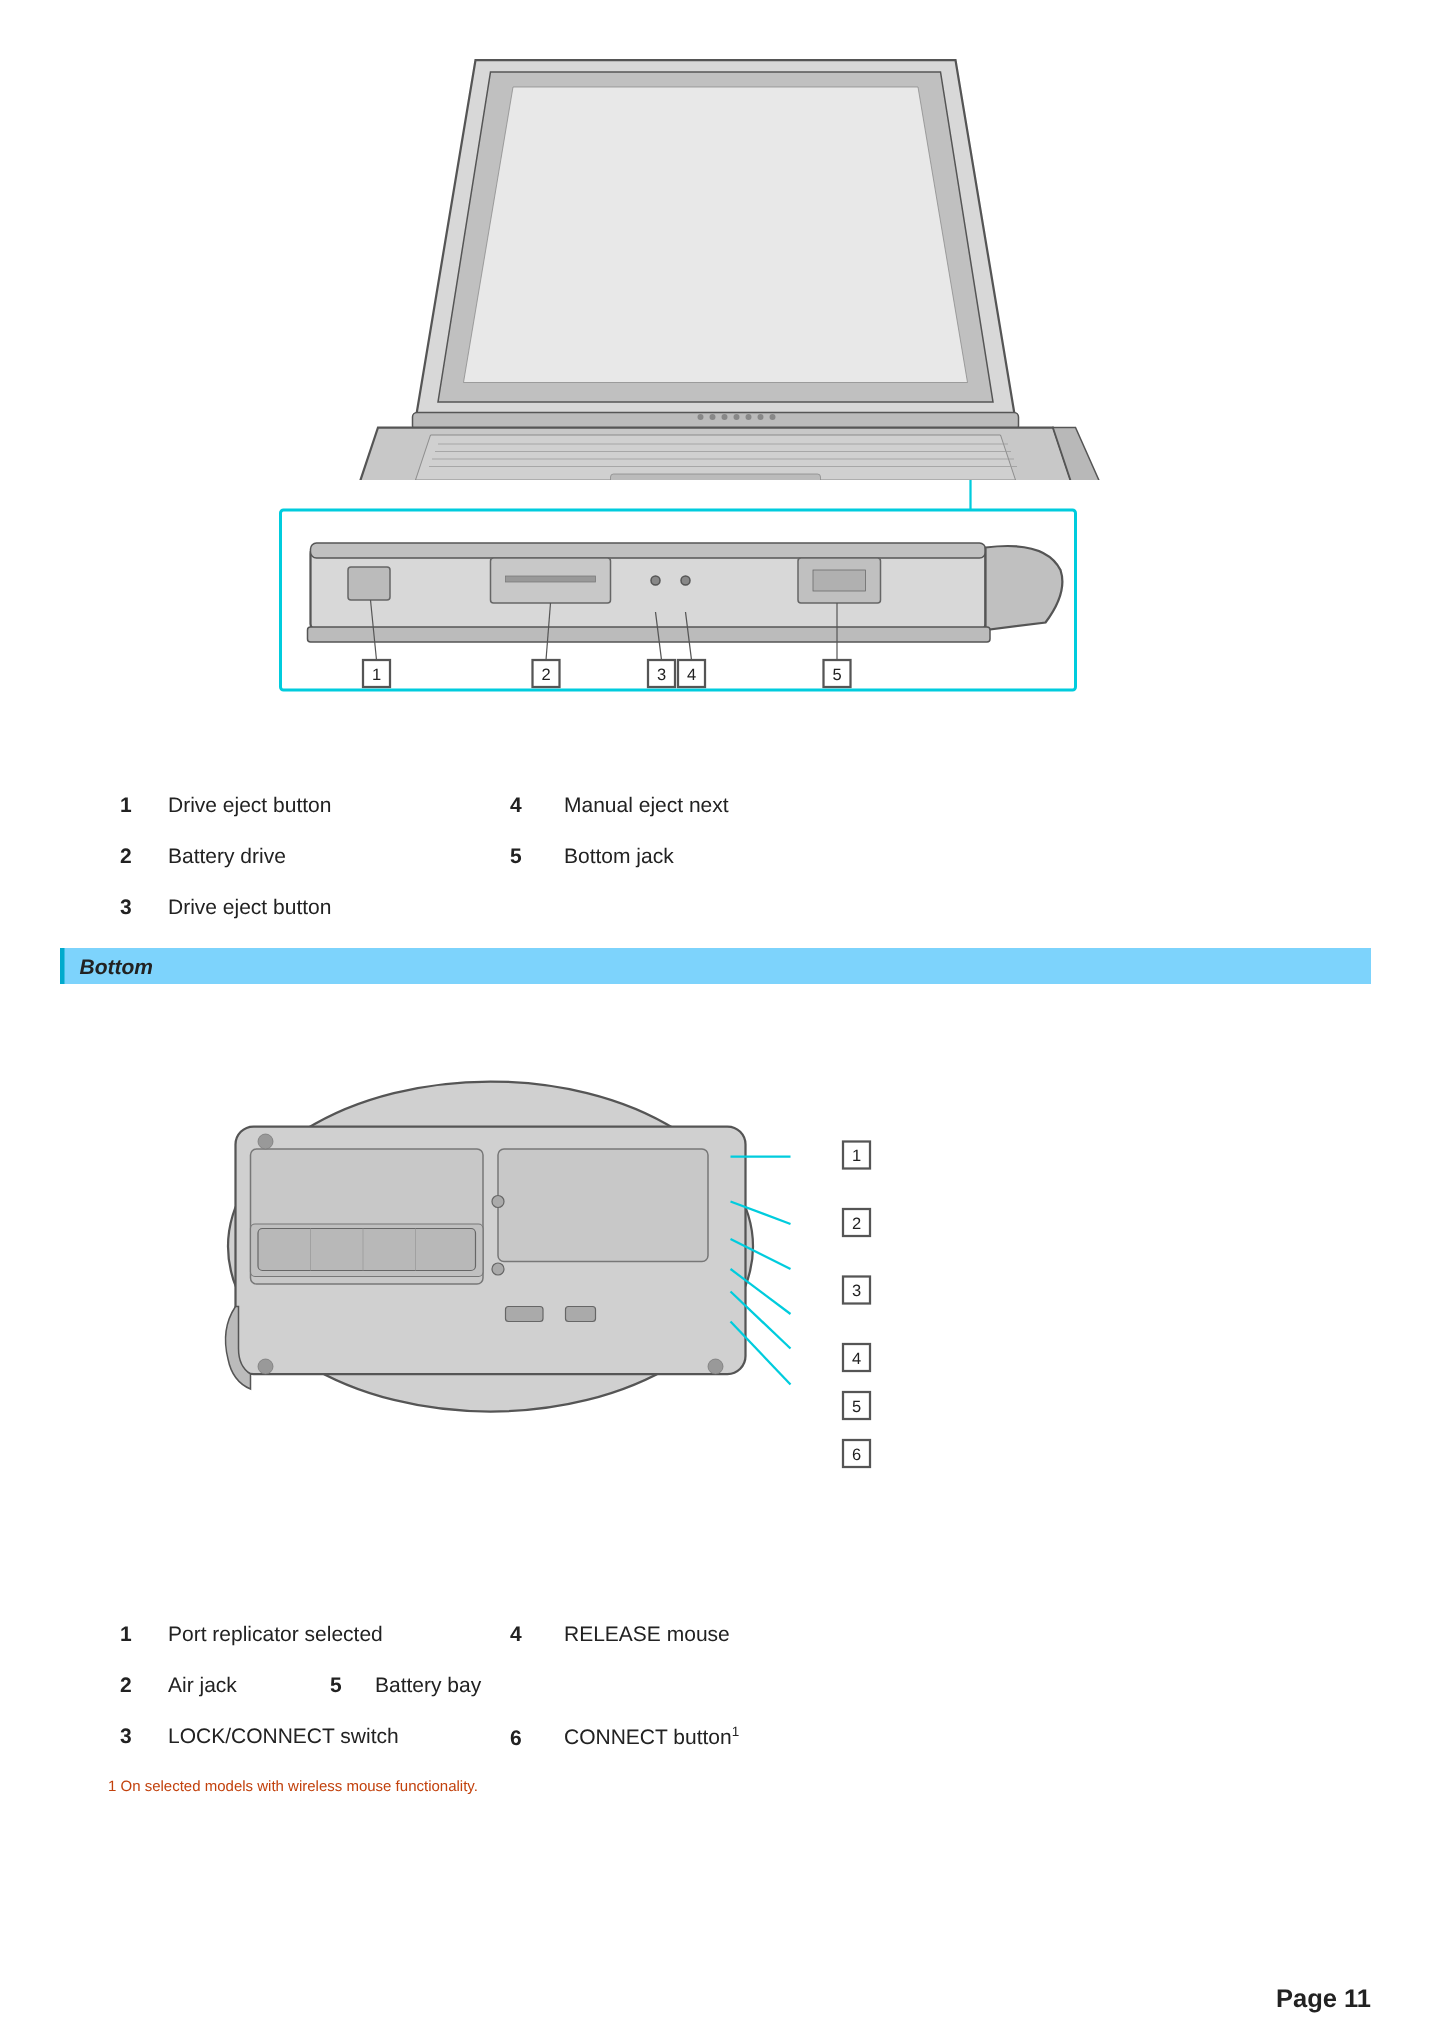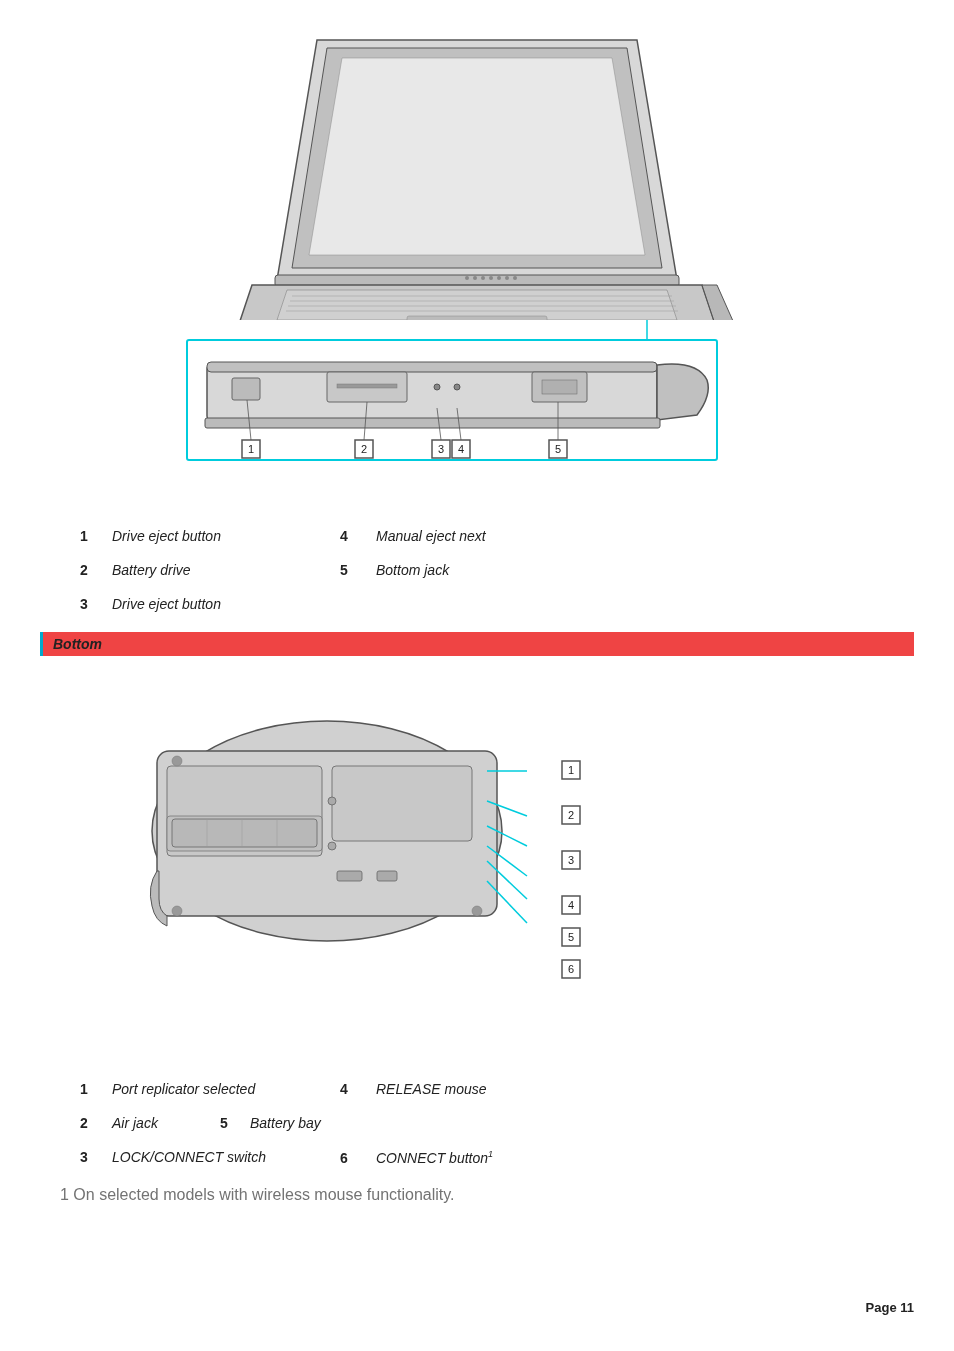--- a/index.html
+++ b/index.html
@@ -46,57 +46,56 @@
 
     .part-number {
       font-weight: bold;
       min-width: 24px;
       font-size: 14px;
     }
 
     .part-name {
       font-size: 14px;
       margin-left: 8px;
-      font-style: italic;
     }
 
     
     .note-box {
       margin: 15px 40px 15px 40px;
       font-size: 13px;
       line-height: 1.5;
       color: #333;
     }
 
     
     .section-header {
-      background-color: #ef4444;
+      background-color: #7dd3fc;
       border-left: 3px solid #00aacc;
       padding: 4px 10px;
       font-weight: bold;
       font-style: italic;
       font-size: 14px;
       margin: 10px 0 15px 0;
       color: #222;
     }
 
     
     .footnote {
-      margin: 10px 20px;
-      font-size: 16px;
-      color: #737373;
+      margin: 10px 32px;
+      font-size: 10px;
+      color: #c2410c;
     }
 
     
     .page-number {
       position: absolute;
-      bottom: 36px;
+      bottom: 8px;
       right: 40px;
       font-weight: bold;
-      font-size: 13px;
+      font-size: 17px;
     }
   </style>
 </head>
 <body>
 
 <div class="page-container">
 
   <div class="laptop-illustration">
     <svg width="560" height="300" viewBox="0 0 560 300">
 

